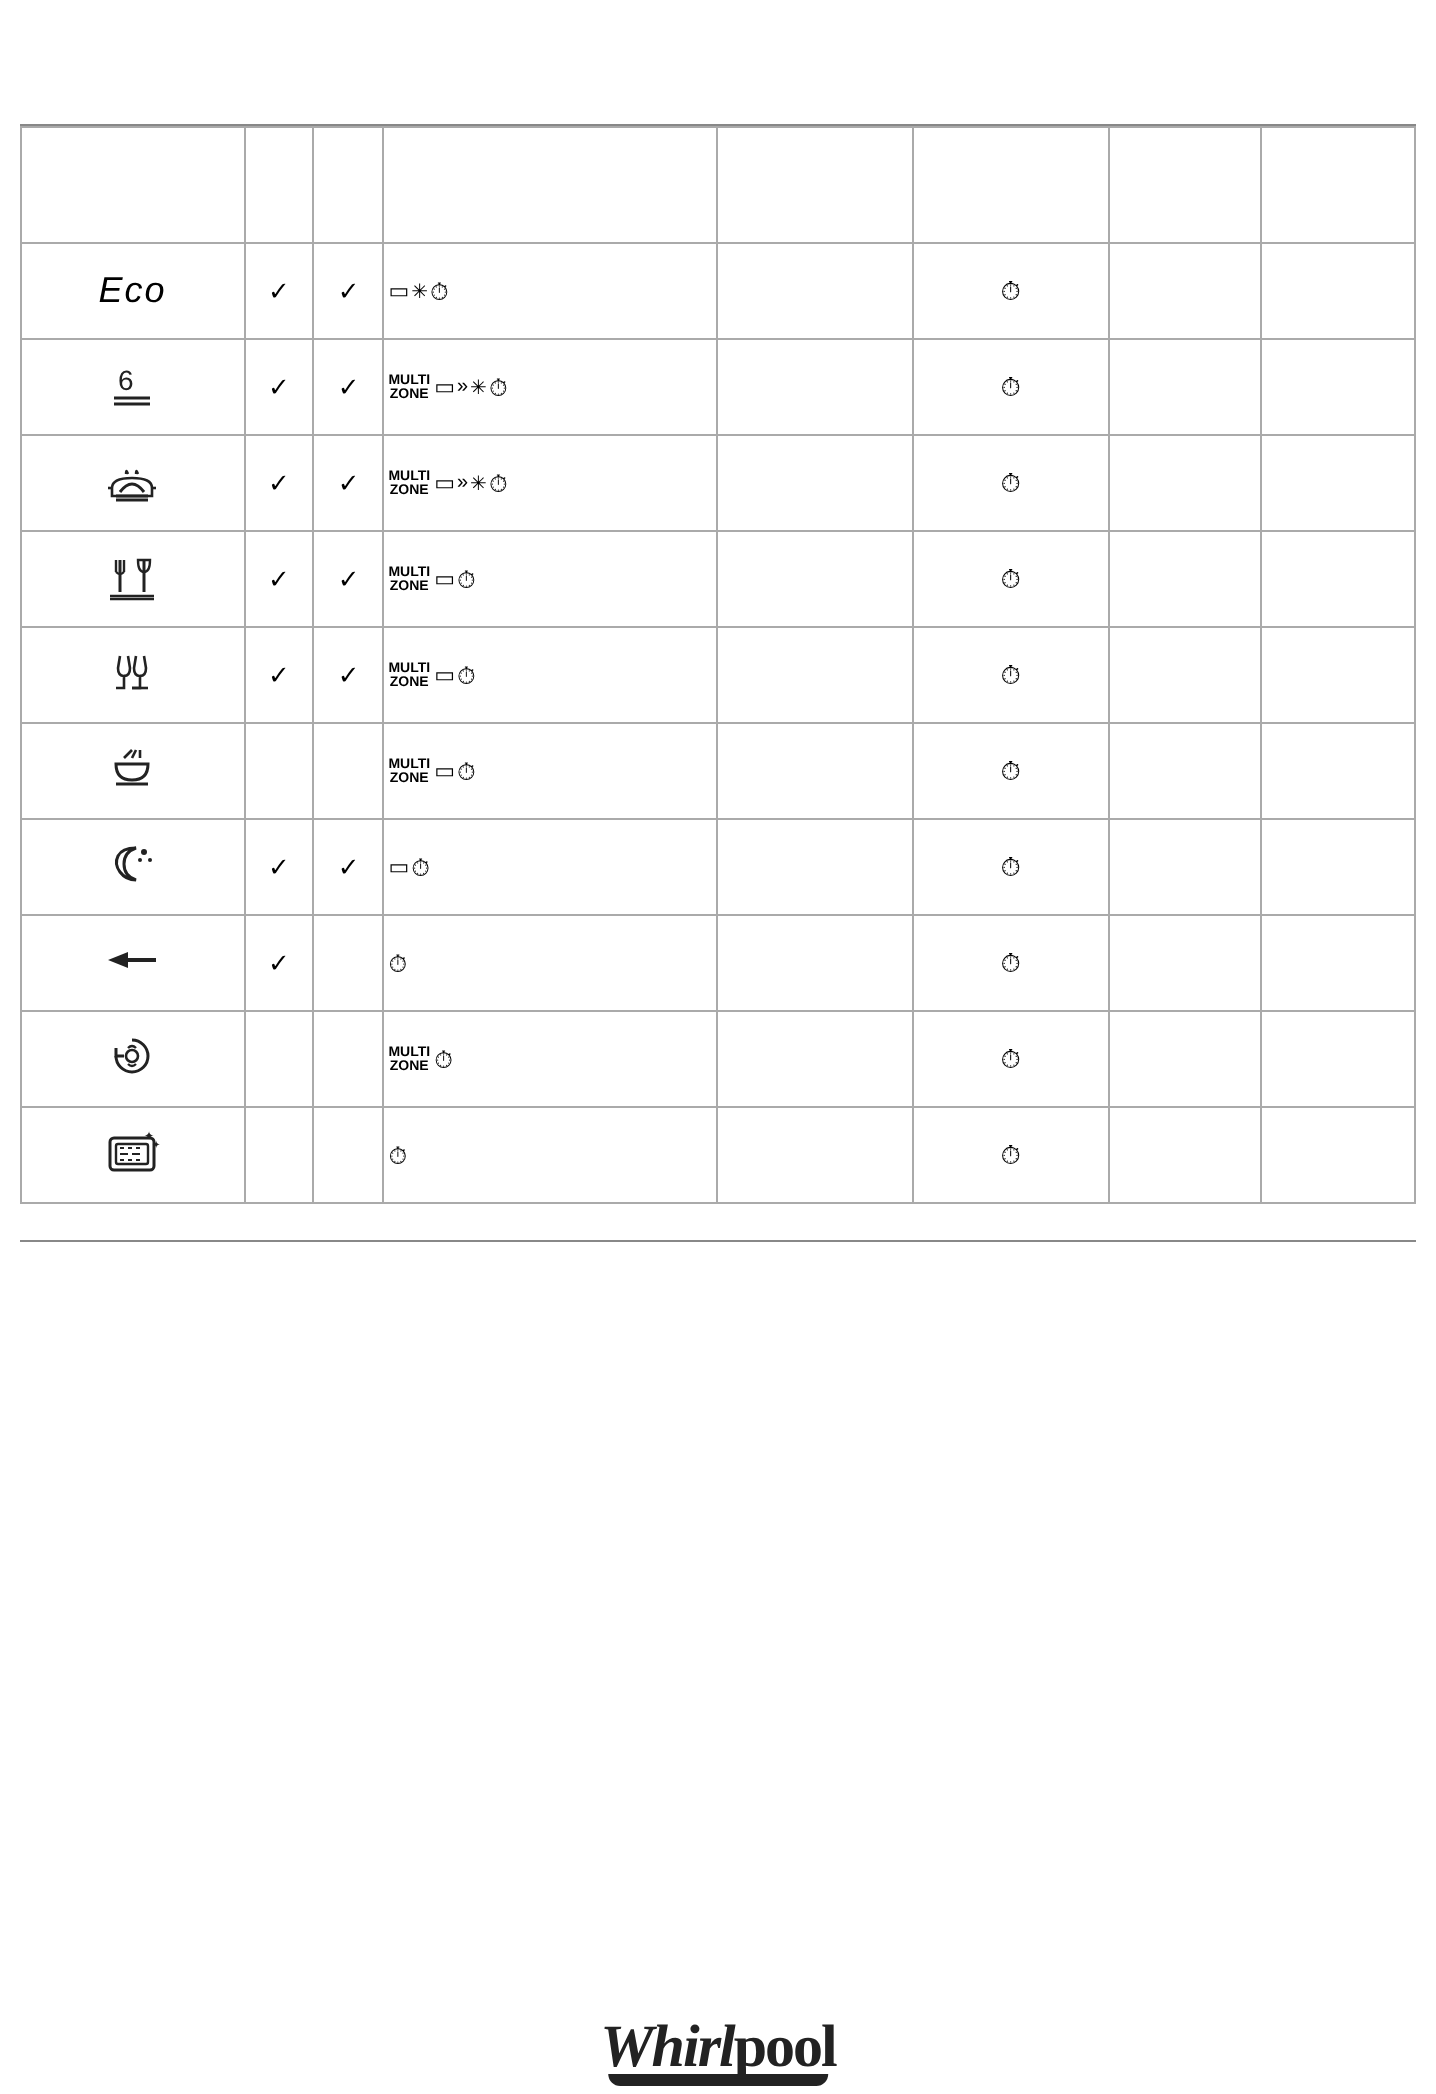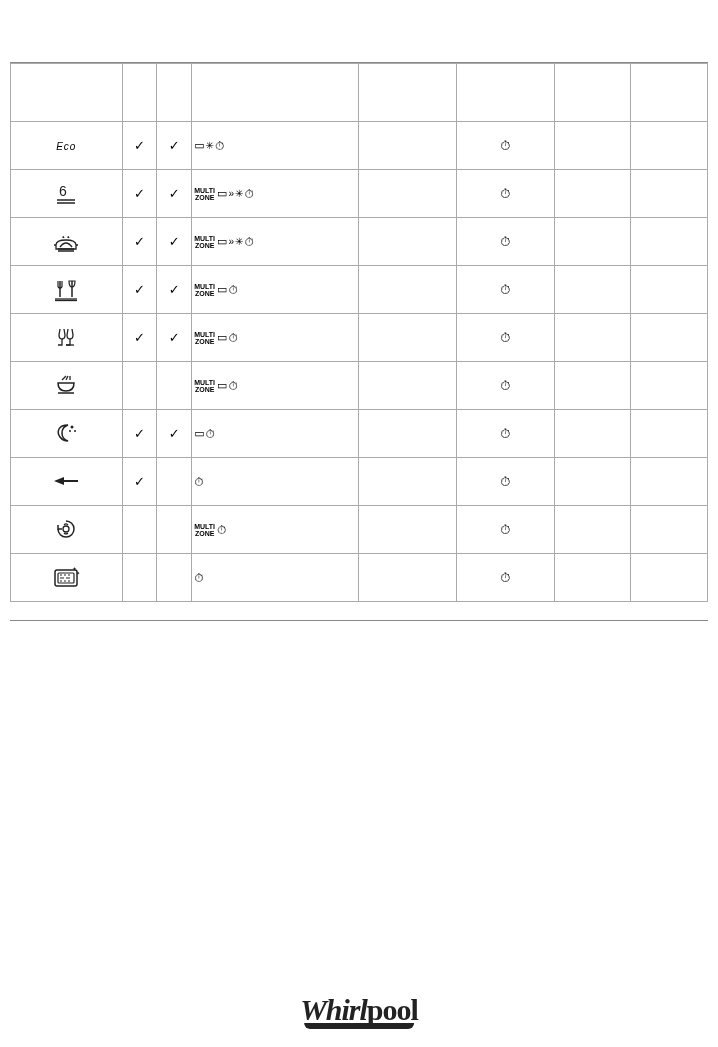--- a/index.html
+++ b/index.html
@@ -86,32 +86,32 @@
     col.col-dur    { width: 14%; }
     col.col-extra  { width: 11%; }
     col.col-extra2 { width: 11%; }
 
     .checkmark {
       font-size: 13px;
     }
 
     .eco-text {
       font-style: italic;
-      font-size: 10px;
+      font-size: 18px;
       letter-spacing: 1px;
     }
 
     .clock-icon {
       font-size: 13px;
     }
 
     
     .whirlpool-logo {
       position: absolute;
-      bottom: 18px;
+      bottom: 4px;
       left: 50%;
       transform: translateX(-50%);
       text-align: center;
     }
 
     .whirlpool-text {
       font-size: 28px;
       font-weight: bold;
       font-family: 'Times New Roman', serif;
       letter-spacing: -1px;

